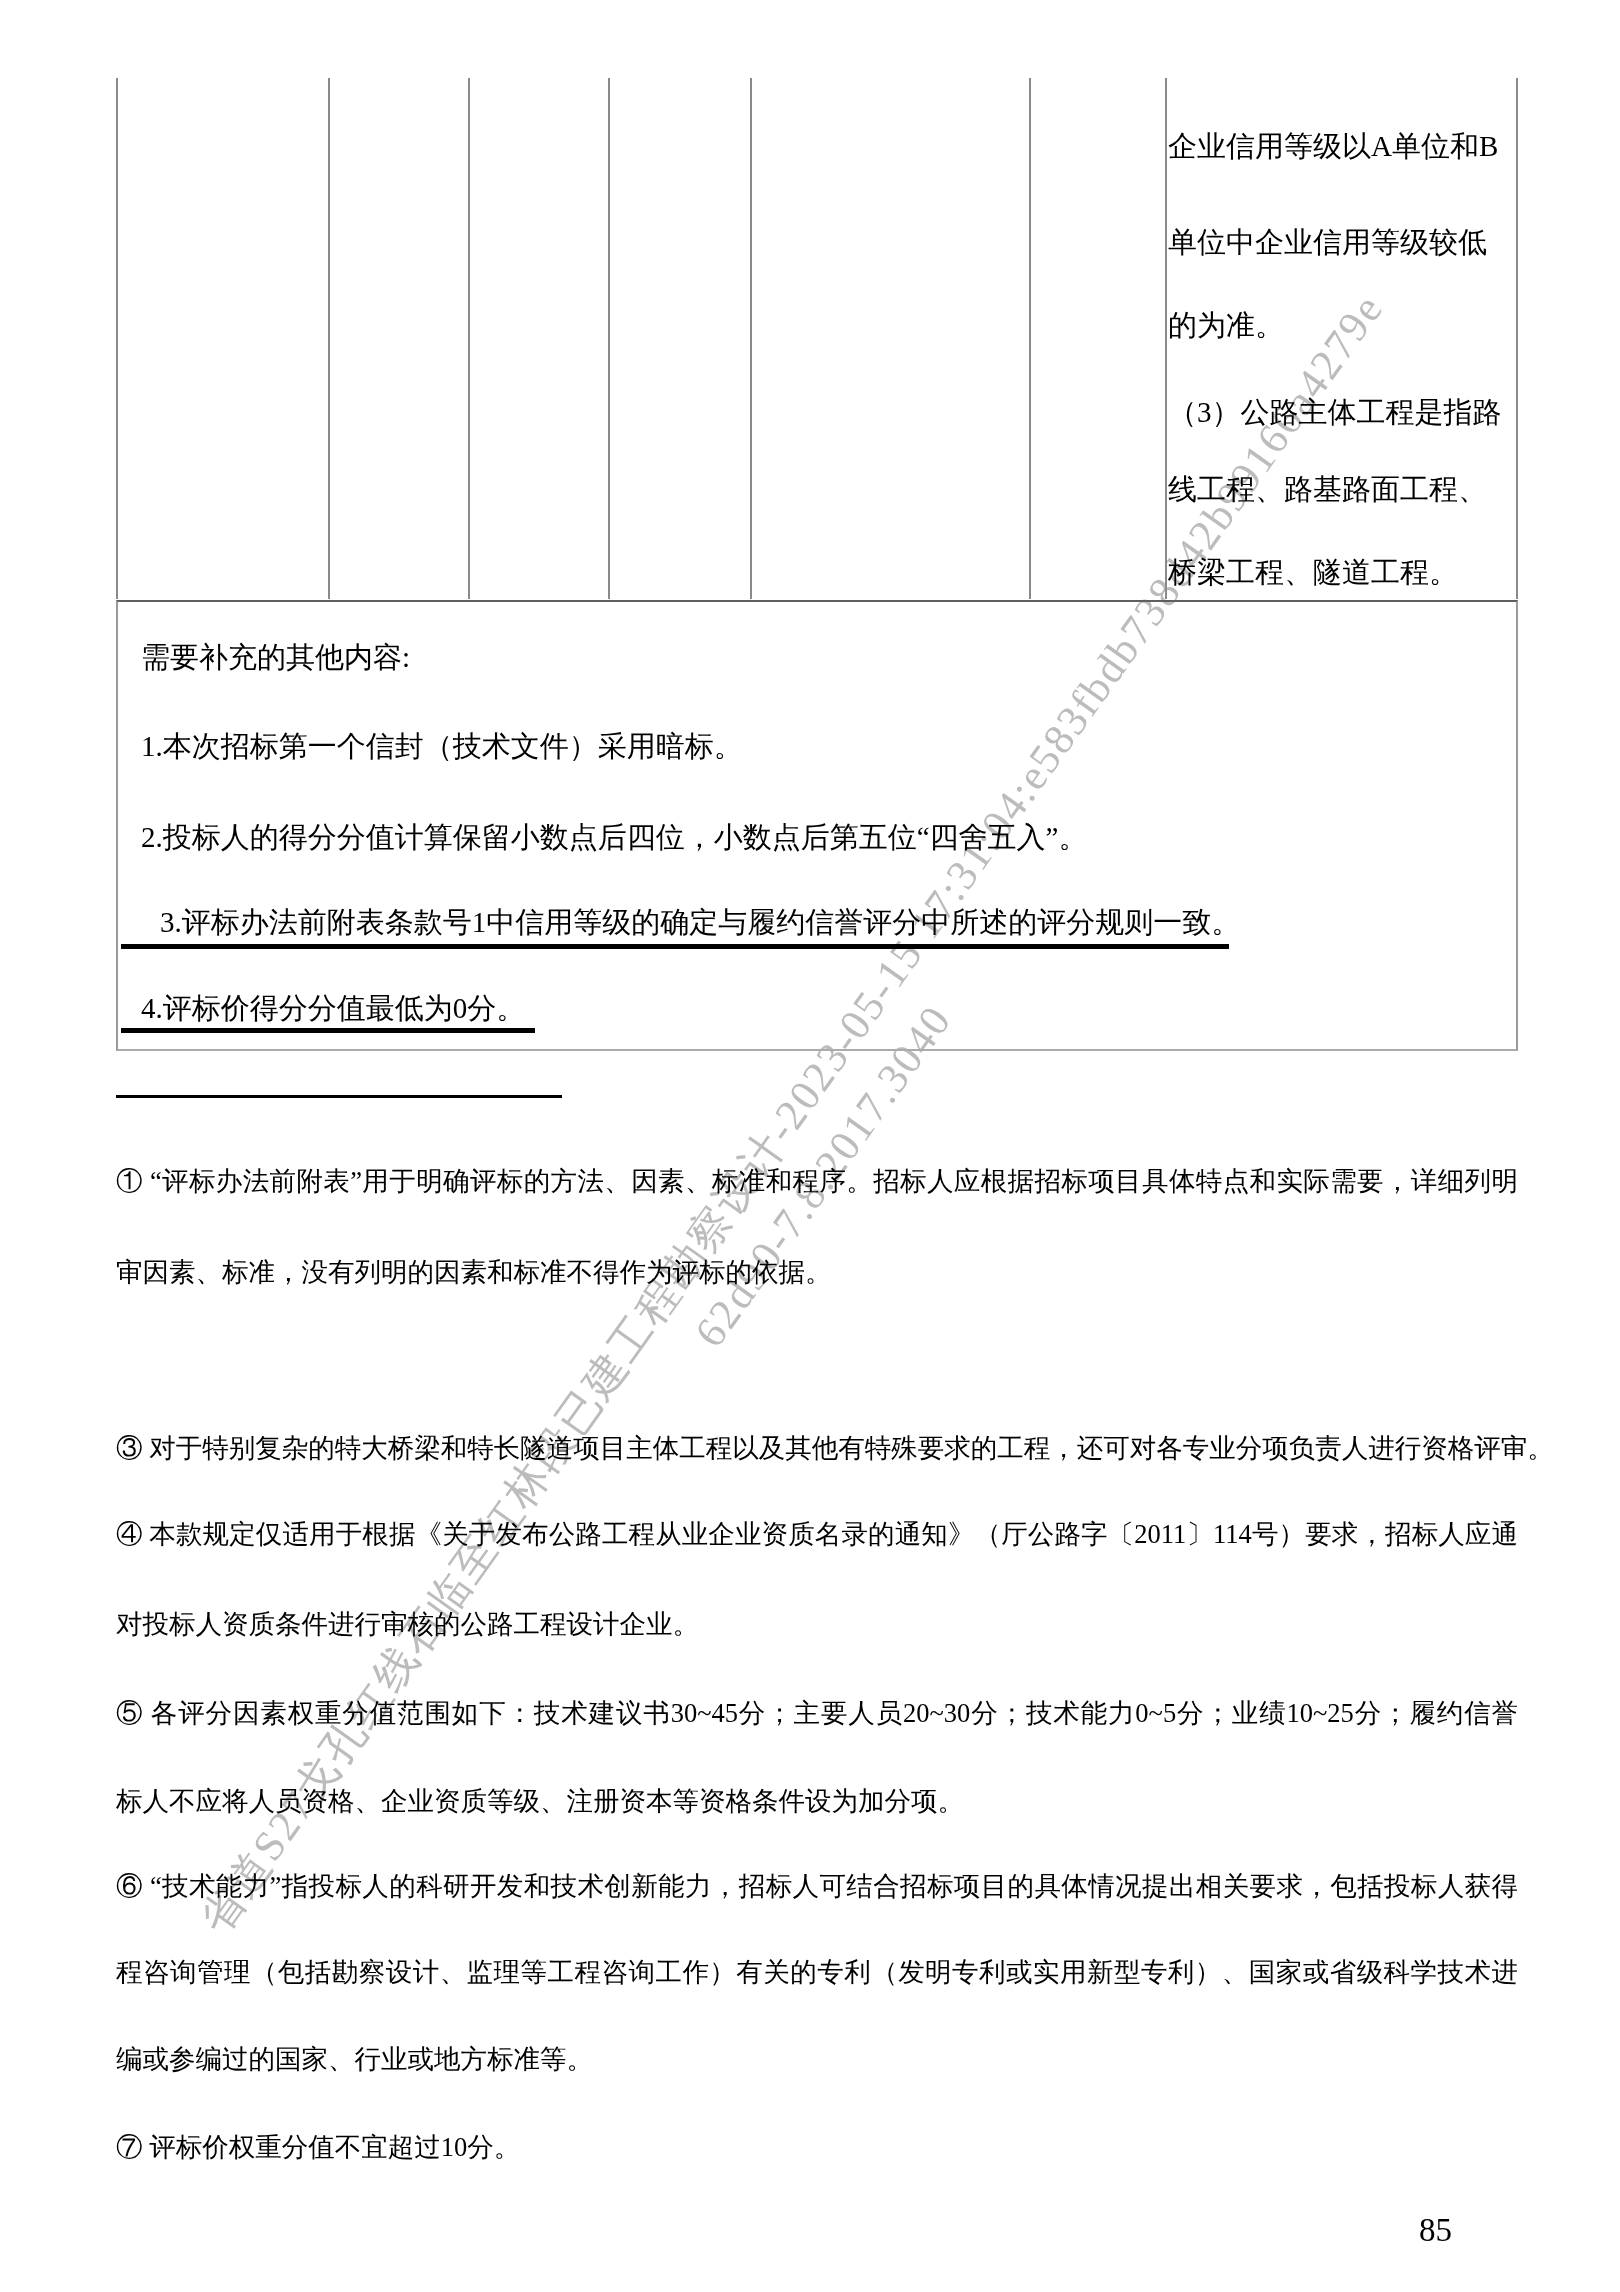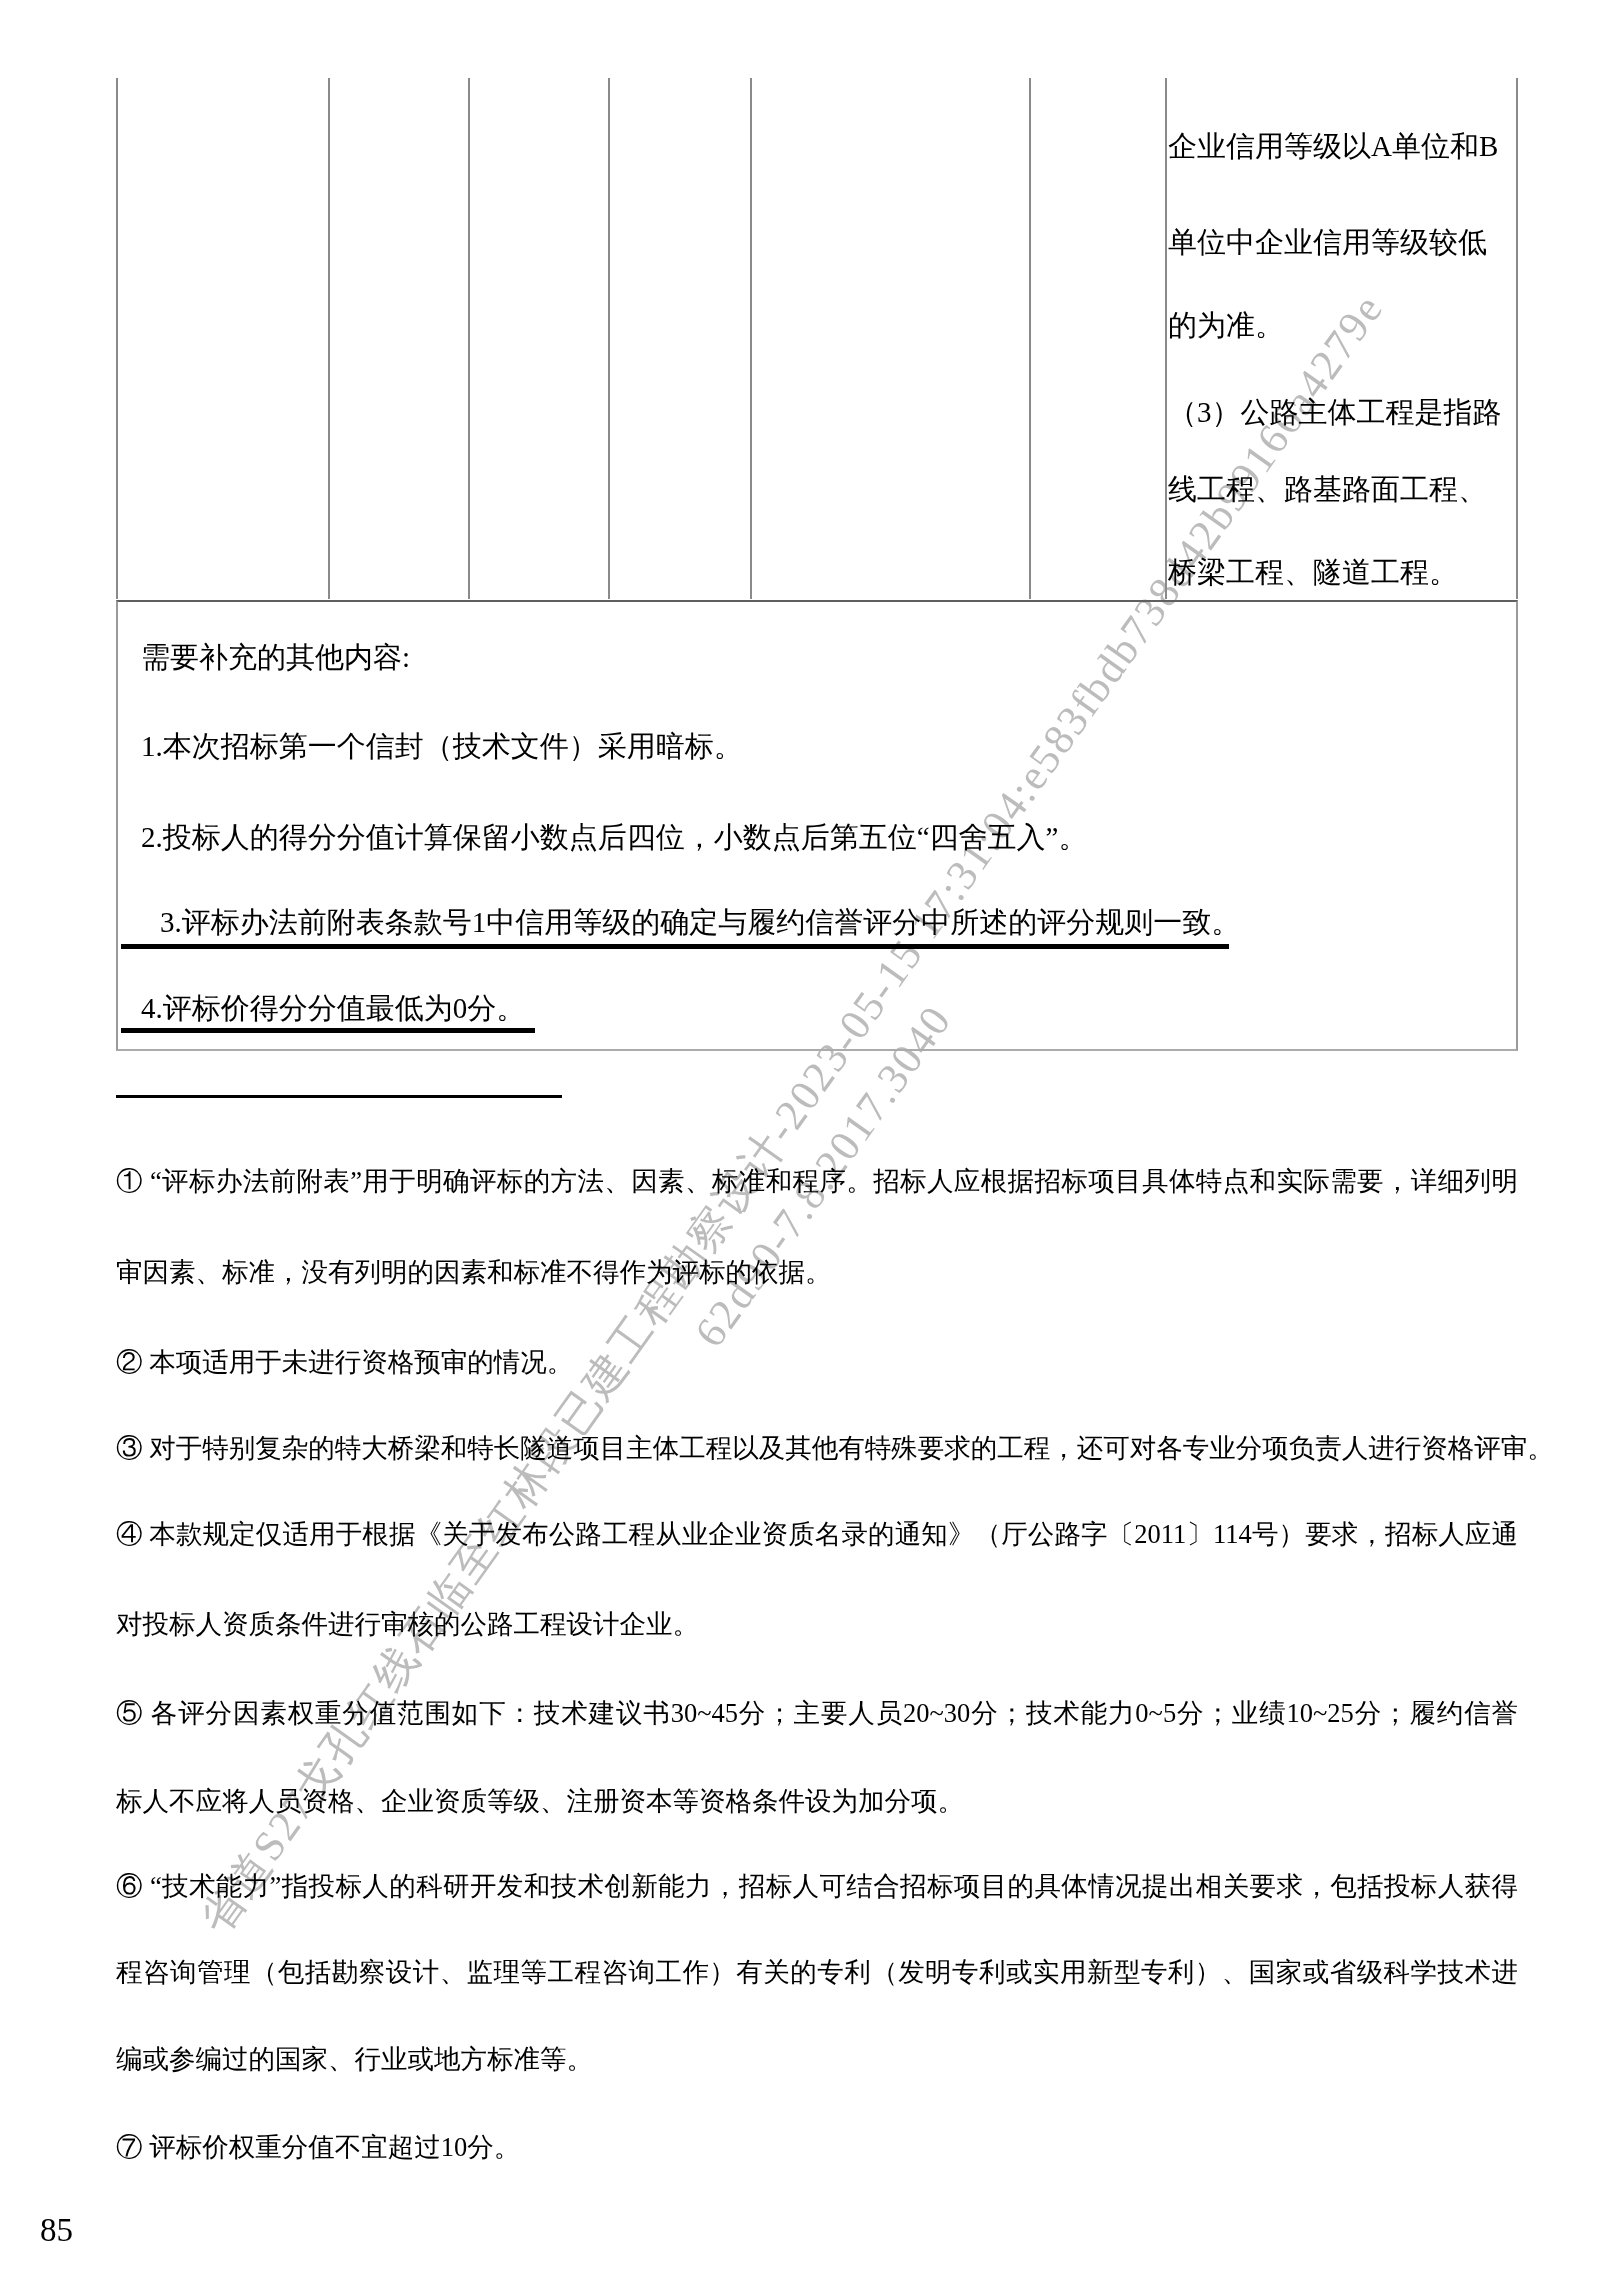--- a/index.html
+++ b/index.html
@@ -51,22 +51,22 @@
   .fline{
     position:absolute;left:116px;font-size:26.5px;line-height:39px;
     white-space:nowrap;z-index:3;
   }
   .fline.full{
     width:1402px;white-space:normal;text-align:justify;text-align-last:justify;
     overflow:hidden;height:39px;
   }
 
   .page-number{
-    position:absolute;left:0;top:2211px;width:1452px;text-align:left;
-    font-size:33px;line-height:39px;z-index:3;margin-left:40px;
+    position:absolute;left:0;top:2211px;width:1452px;text-align:right;
+    font-size:33px;line-height:39px;z-index:3;
   }
 </style>
 </head>
 <body>
 
 <div class="page">
 
   <div class="wm wm1">省道S27戈孔红线石临至红林段已建工程勘察设计-2023-05-15 17:31:04:e583fbdb738d42b99166a4279e</div>
   <div class="wm wm2">62d90-7.8.2017.3040</div>
 
@@ -92,21 +92,20 @@
   <div class="bline" style="top:817px">2.投标人的得分分值计算保留小数点后四位，小数点后第五位“四舍五入”。</div>
   <div class="bline" style="top:902px;left:143px">3.评标办法前附表条款号1中信用等级的确定与履约信誉评分中所述的评分规则一致。</div>
   <div class="rule" style="left:121px;top:944px;width:1108px"></div>
   <div class="bline" style="top:988px">4.评标价得分分值最低为0分。</div>
   <div class="rule" style="left:121px;top:1028px;width:414px"></div>
 
   <div class="footnote-separator"></div>
 
   <div class="fline full" style="top:1162px">① “评标办法前附表”用于明确评标的方法、因素、标准和程序。招标人应根据招标项目具体特点和实际需要，详细列明全部评</div>
   <div class="fline" style="top:1253px">审因素、标准，没有列明的因素和标准不得作为评标的依据。</div>
-  <div class="fline" style="top:1343px">② 本项适用于未进行资格预审的情况。</div>
   <div class="fline" style="top:1429px">③ 对于特别复杂的特大桥梁和特长隧道项目主体工程以及其他有特殊要求的工程，还可对各专业分项负责人进行资格评审。</div>
   <div class="fline full" style="top:1515px">④ 本款规定仅适用于根据《关于发布公路工程从业企业资质名录的通知》（厅公路字〔2011〕114号）要求，招标人应通过名录</div>
   <div class="fline" style="top:1605px">对投标人资质条件进行审核的公路工程设计企业。</div>
   <div class="fline full" style="top:1694px">⑤ 各评分因素权重分值范围如下：技术建议书30~45分；主要人员20~30分；技术能力0~5分；业绩10~25分；履约信誉5~10分。招</div>
   <div class="fline" style="top:1782px">标人不应将人员资格、企业资质等级、注册资本等资格条件设为加分项。</div>
   <div class="fline full" style="top:1867px">⑥ “技术能力”指投标人的科研开发和技术创新能力，招标人可结合招标项目的具体情况提出相关要求，包括投标人获得的与工</div>
   <div class="fline full" style="top:1953px">程咨询管理（包括勘察设计、监理等工程咨询工作）有关的专利（发明专利或实用新型专利）、国家或省级科学技术进步奖，主</div>
   <div class="fline" style="top:2040px">编或参编过的国家、行业或地方标准等。</div>
   <div class="fline" style="top:2128px">⑦ 评标价权重分值不宜超过10分。</div>
 

